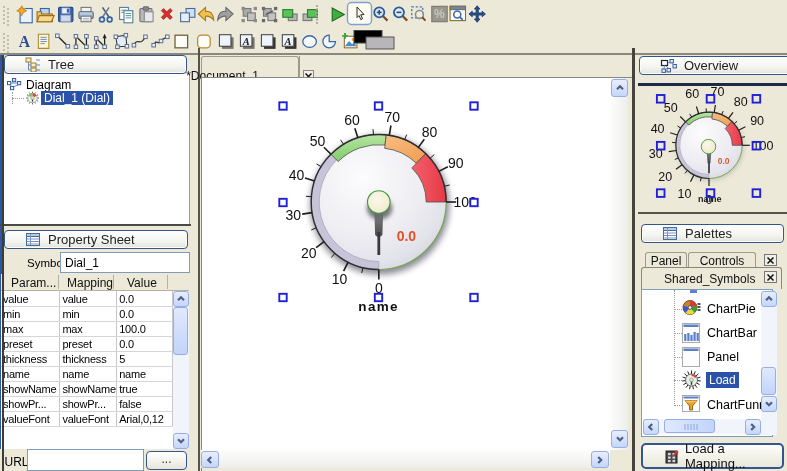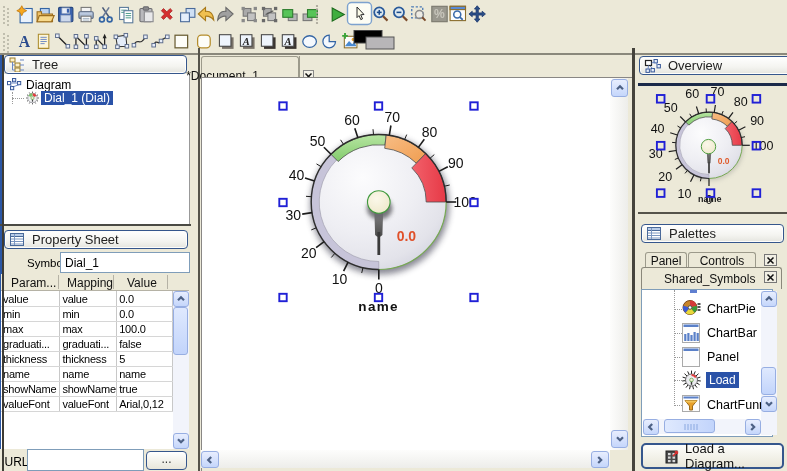--- a/index.html
+++ b/index.html
@@ -1,21 +1,21 @@
 <!DOCTYPE html>
 <html><head><meta charset="utf-8">
 <style>
 * { margin:0; padding:0; box-sizing:border-box; }
 html,body { width:787px; height:471px; overflow:hidden; }
 body { background:#ece9d8; font-family:"Liberation Sans", sans-serif; position:relative; }
 .abs { position:absolute; }
 svg { display:block; }
 .hdr { position:absolute; height:19px; border:1px solid #35568c; border-radius:4px;
   background:linear-gradient(#ffffff, #f4f4f0 60%, #e4e4de); display:flex; align-items:center;
-  font-size:13px; color:#222; padding-left:4px; box-shadow:0 0 0 1px #fdfdfb inset; }
+  font-size:13px; color:#222; padding-left:20px; box-shadow:0 0 0 1px #fdfdfb inset; }
 .hdr svg { margin-right:6px; }
 .white { background:#fff; }
 .sb { position:absolute; background:#f2f4fb; }
 .sbb { position:absolute; width:16px; height:16px; border:1px solid #97aee2; border-radius:3px;
   background:linear-gradient(#e8eefe,#c5d6fb); display:flex; align-items:center; justify-content:center; }
 .sbt { position:absolute; border:1px solid #97aee2; border-radius:3px;
   background:linear-gradient(90deg,#dfe9fe,#c2d4fb); }
 .sbt.h { background:linear-gradient(#dfe9fe,#c2d4fb); }
 .tbl td { border-right:1px solid #c8c8c8; border-bottom:1px solid #d6d6d6; font-size:11px;letter-spacing:-0.2px;
   padding:1px 1px 0 2px; white-space:nowrap; overflow:hidden; height:15px; }
@@ -350,38 +350,43 @@
           <td>min</td>
           <td>min</td>
           <td>0.0</td>
         </tr>
 <tr>
           <td>max</td>
           <td>max</td>
           <td>100.0</td>
         </tr>
 <tr>
-          <td>graduati...</td>
-          <td>graduati...</td>
-          <td>false</td>
+          <td>preset</td>
+          <td>preset</td>
+          <td>0.0</td>
         </tr>
 <tr>
           <td>thickness</td>
           <td>thickness</td>
           <td>5</td>
         </tr>
 <tr>
           <td>name</td>
           <td>name</td>
           <td>name</td>
         </tr>
 <tr>
           <td>showName</td>
           <td>showName</td>
           <td>true</td>
+        </tr>
+<tr>
+          <td>showPr...</td>
+          <td>showPr...</td>
+          <td>false</td>
         </tr>
 <tr>
           <td>valueFont</td>
           <td>valueFont</td>
           <td>Arial,0,12</td>
         </tr>
 </tbody>
     </table>
 </div>
 
@@ -794,14 +799,14 @@
         <rect x="1" y="3" width="11" height="12" fill="#4a4a4a" stroke="#222"></rect>
         <rect x="3" y="5" width="2.6" height="2.2" fill="#d8d8d8"></rect>
         <rect x="7.5" y="5" width="2.6" height="2.2" fill="#d8d8d8"></rect>
         <rect x="3" y="8.5" width="2.6" height="2.2" fill="#d8d8d8"></rect>
         <rect x="7.5" y="8.5" width="2.6" height="2.2" fill="#d8d8d8"></rect>
         <rect x="3" y="12" width="2.6" height="2.2" fill="#d8d8d8"></rect>
         <rect x="7.5" y="12" width="2.6" height="2.2" fill="#d8d8d8"></rect>
         <path d="M8 8 L12.5 3.5 M12.5 3.5 L9.8 3.8 M12.5 3.5 L12.2 6.2" stroke="#d52f2f" stroke-width="1.6" fill="none"></path>
       </svg>
     </span>
-    <span style="margin-left:5px;">Load a Diagram...</span>
+    <span style="margin-left:5px;">Load a Mapping...</span>
   </div>
 
 </body></html>

